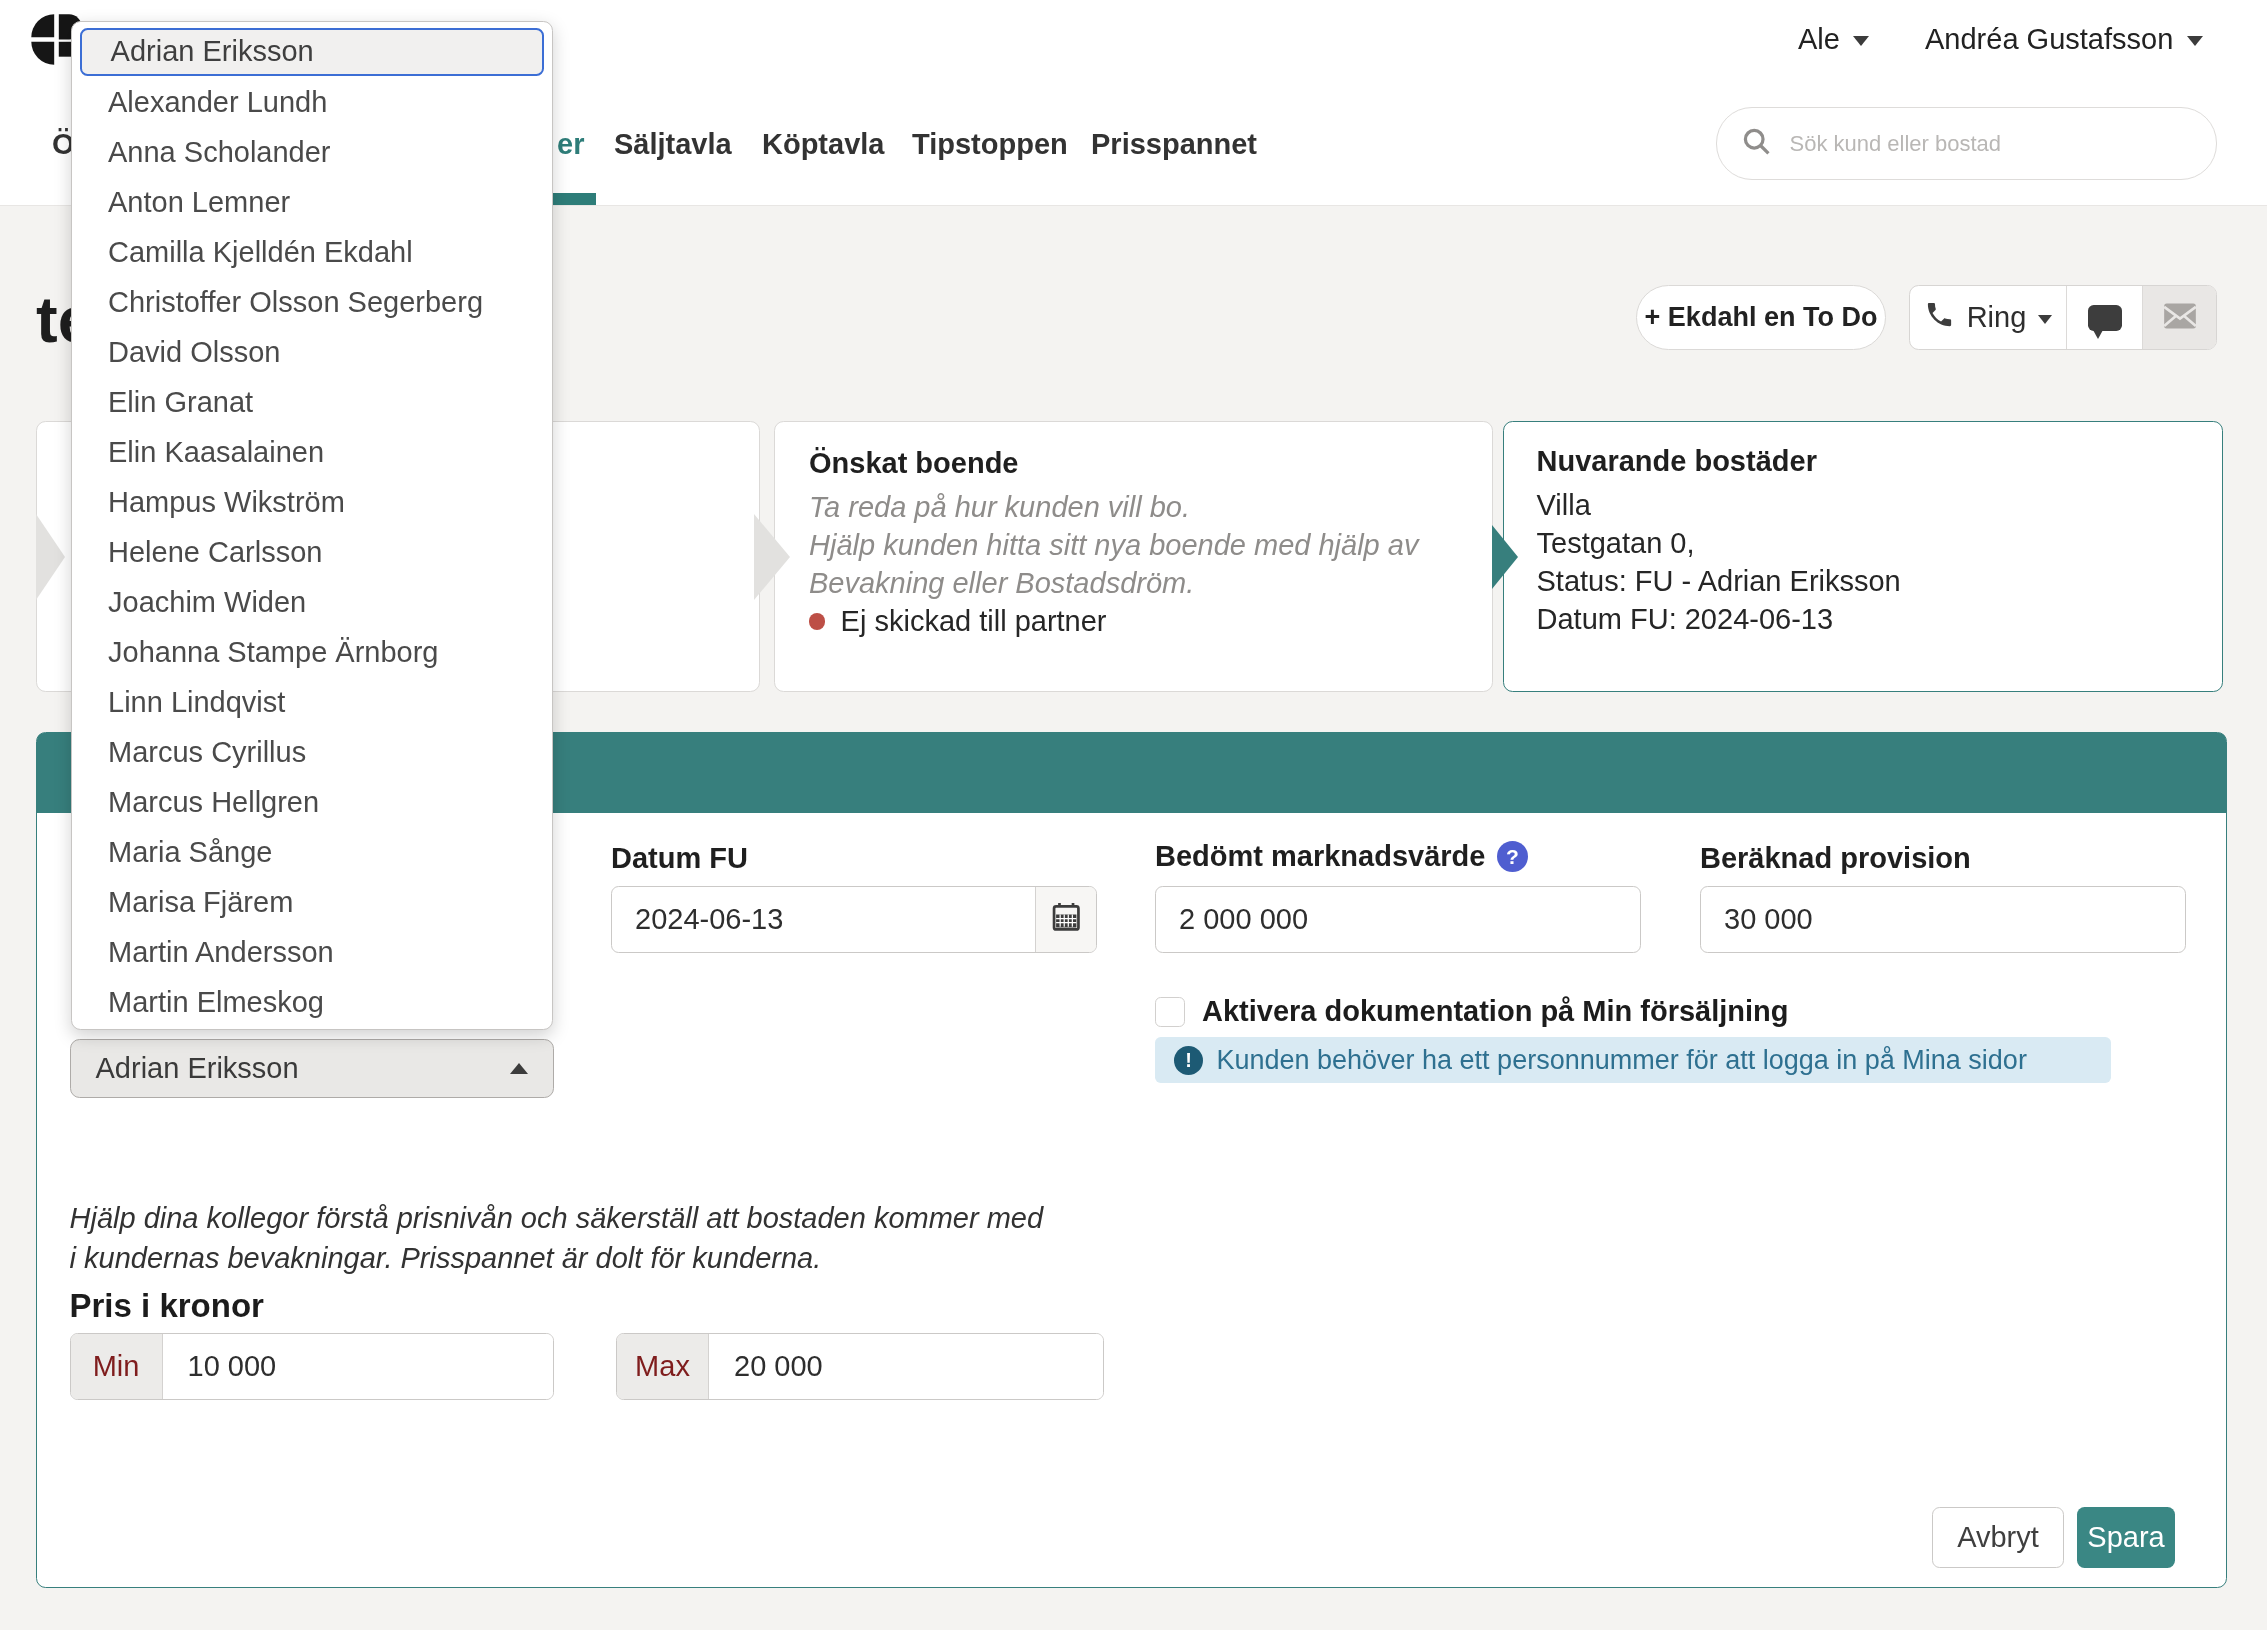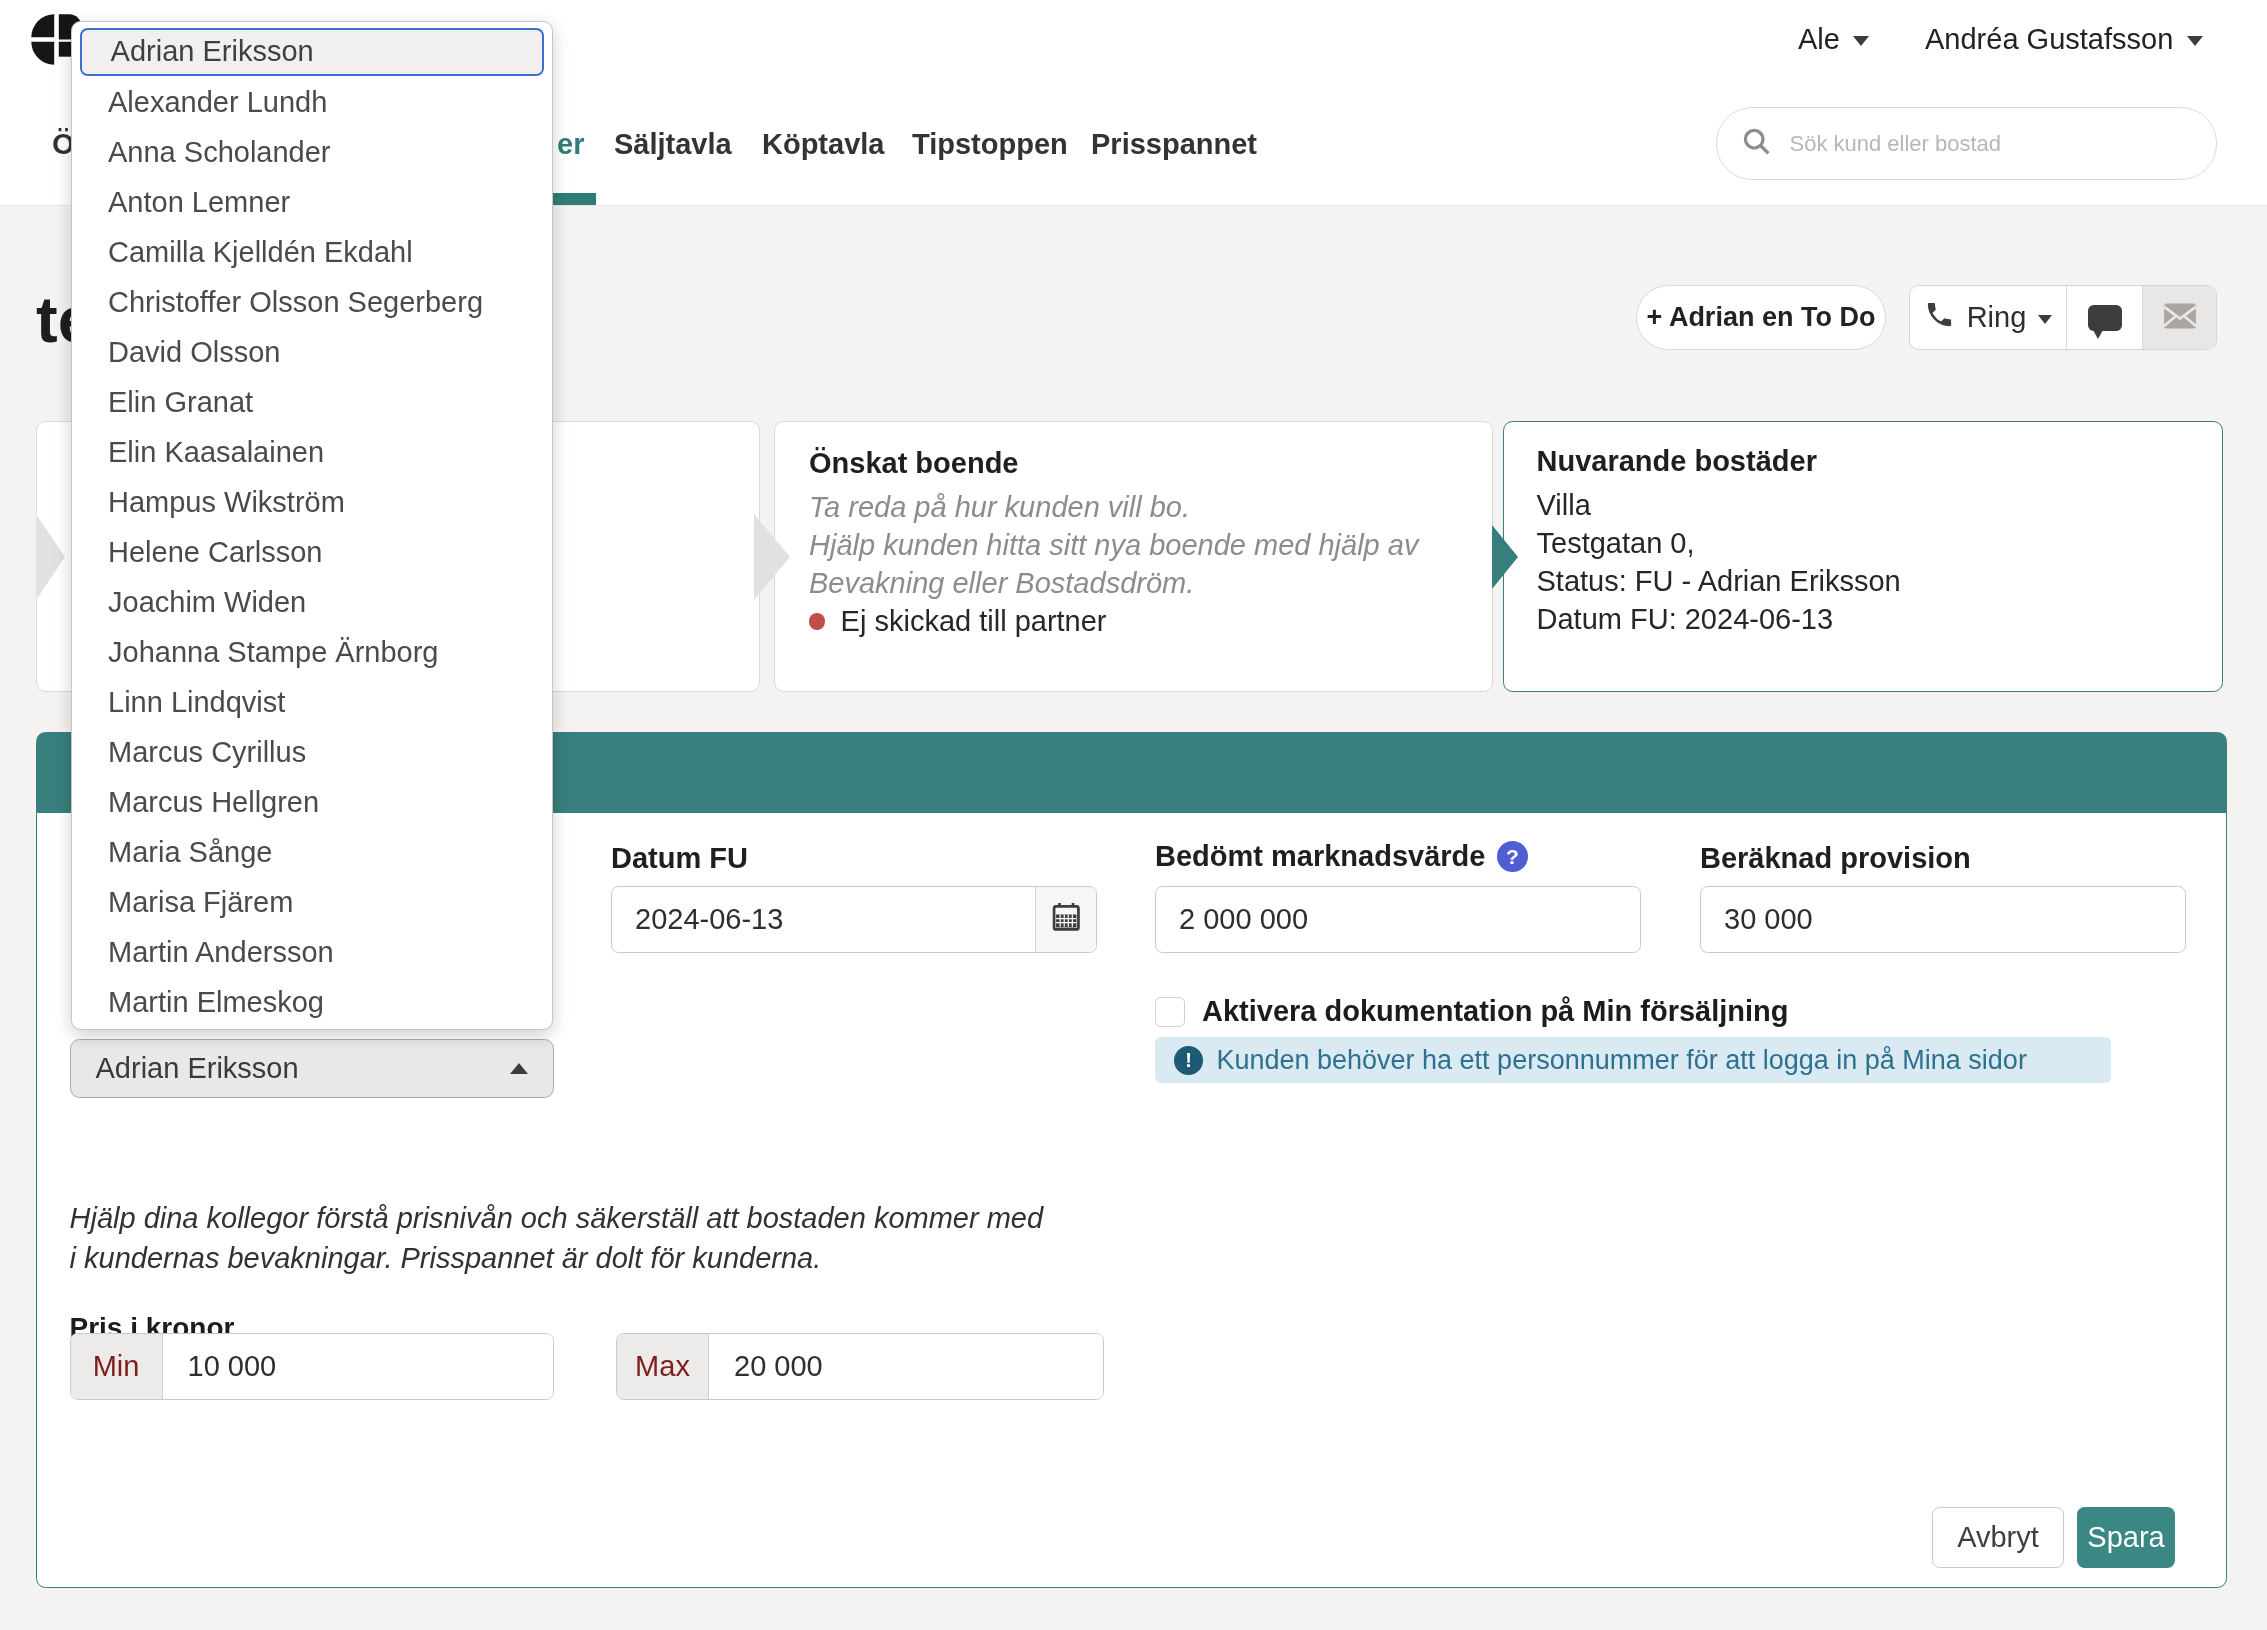--- a/index.html
+++ b/index.html
@@ -127,21 +127,21 @@
     display: flex; align-items: center; padding: 0 25px; cursor: pointer;
   }
   .agent-select .val { flex: 1; font-size: 29px; color: #3a3a3a; }
   .caret-up {
     width: 0; height: 0; border-left: 9.6px solid transparent; border-right: 9.6px solid transparent;
     border-bottom: 11.5px solid #3c3c3c;
   }
   .price-title-row { position: absolute; left: 29px; top: 419px; display: flex; align-items: center; gap: 9.6px; }
   .price-title { font-size: 30px; font-weight: 700; color: #1c1c1c; }
   .price-desc { position: absolute; left: 32.5px; top: 465px; width: 975px; font-size: 29px; font-style: italic; color: #323232; line-height: 40px; }
-  .price-label { position: absolute; left: 32.5px; top: 554px; font-size: 28px; font-weight: 700; color: #1c1c1c; margin-top: 25px; }
+  .price-label { position: absolute; left: 32.5px; top: 554px; font-size: 33px; font-weight: 700; color: #1c1c1c; }
   .range-group {
     position: absolute; top: 600px; height: 67px; border: 1.9px solid #cbc9c7; border-radius: 7.6px;
     background: #fff; display: flex; align-items: stretch; overflow: hidden;
   }
   .range-prefix {
     width: 92px; background: #ecebe9; border-right: 1.9px solid #d4d2d0;
     display: flex; align-items: center; justify-content: center; font-size: 29px; color: #7f1d1d;
   }
   .range-group input {
     border: none; outline: none; flex: 1; padding: 0 25px; font-size: 29px; color: #2e2e2e;
@@ -210,21 +210,21 @@
         <circle cx="10.5" cy="10.5" r="6.5"></circle>
           <path d="M15.5 15.5 21 21"></path>
       </svg>
     </span>
     <input type="text" placeholder="Sök kund eller bostad" style="">
   </div>
 </div>
 
 <div class="page-title">te</div>
 
-<div class="todo-btn">+ Adrian en To Do</div>
+<div class="todo-btn">+ Ekdahl en To Do</div>
 
 <div class="btn-group">
   <div class="btn-seg seg-ring">
     <span>
       <svg width="31" height="31" viewBox="0 0 24 24">
         <path fill="#3d3d3d" d="M6.6 10.8c1.5 2.8 3.8 5.1 6.6 6.6l2.2-2.2c.3-.3.7-.4 1-.2 1.1.4 2.4.6 3.6.6.6 0 1 .4 1 1V20c0 .6-.4 1-1 1C10.8 21 3 13.2 3 4c0-.6.4-1 1-1h3.5c.6 0 1 .4 1 1 0 1.3.2 2.5.6 3.6.1.3 0 .7-.2 1l-2.3 2.2z"></path>
       </svg>
     </span>
     <span>Ring</span>
     <span class="caret-down" style="border-left-width:7.6px;border-right-width:7.6px;border-top-width:9.6px"></span>

